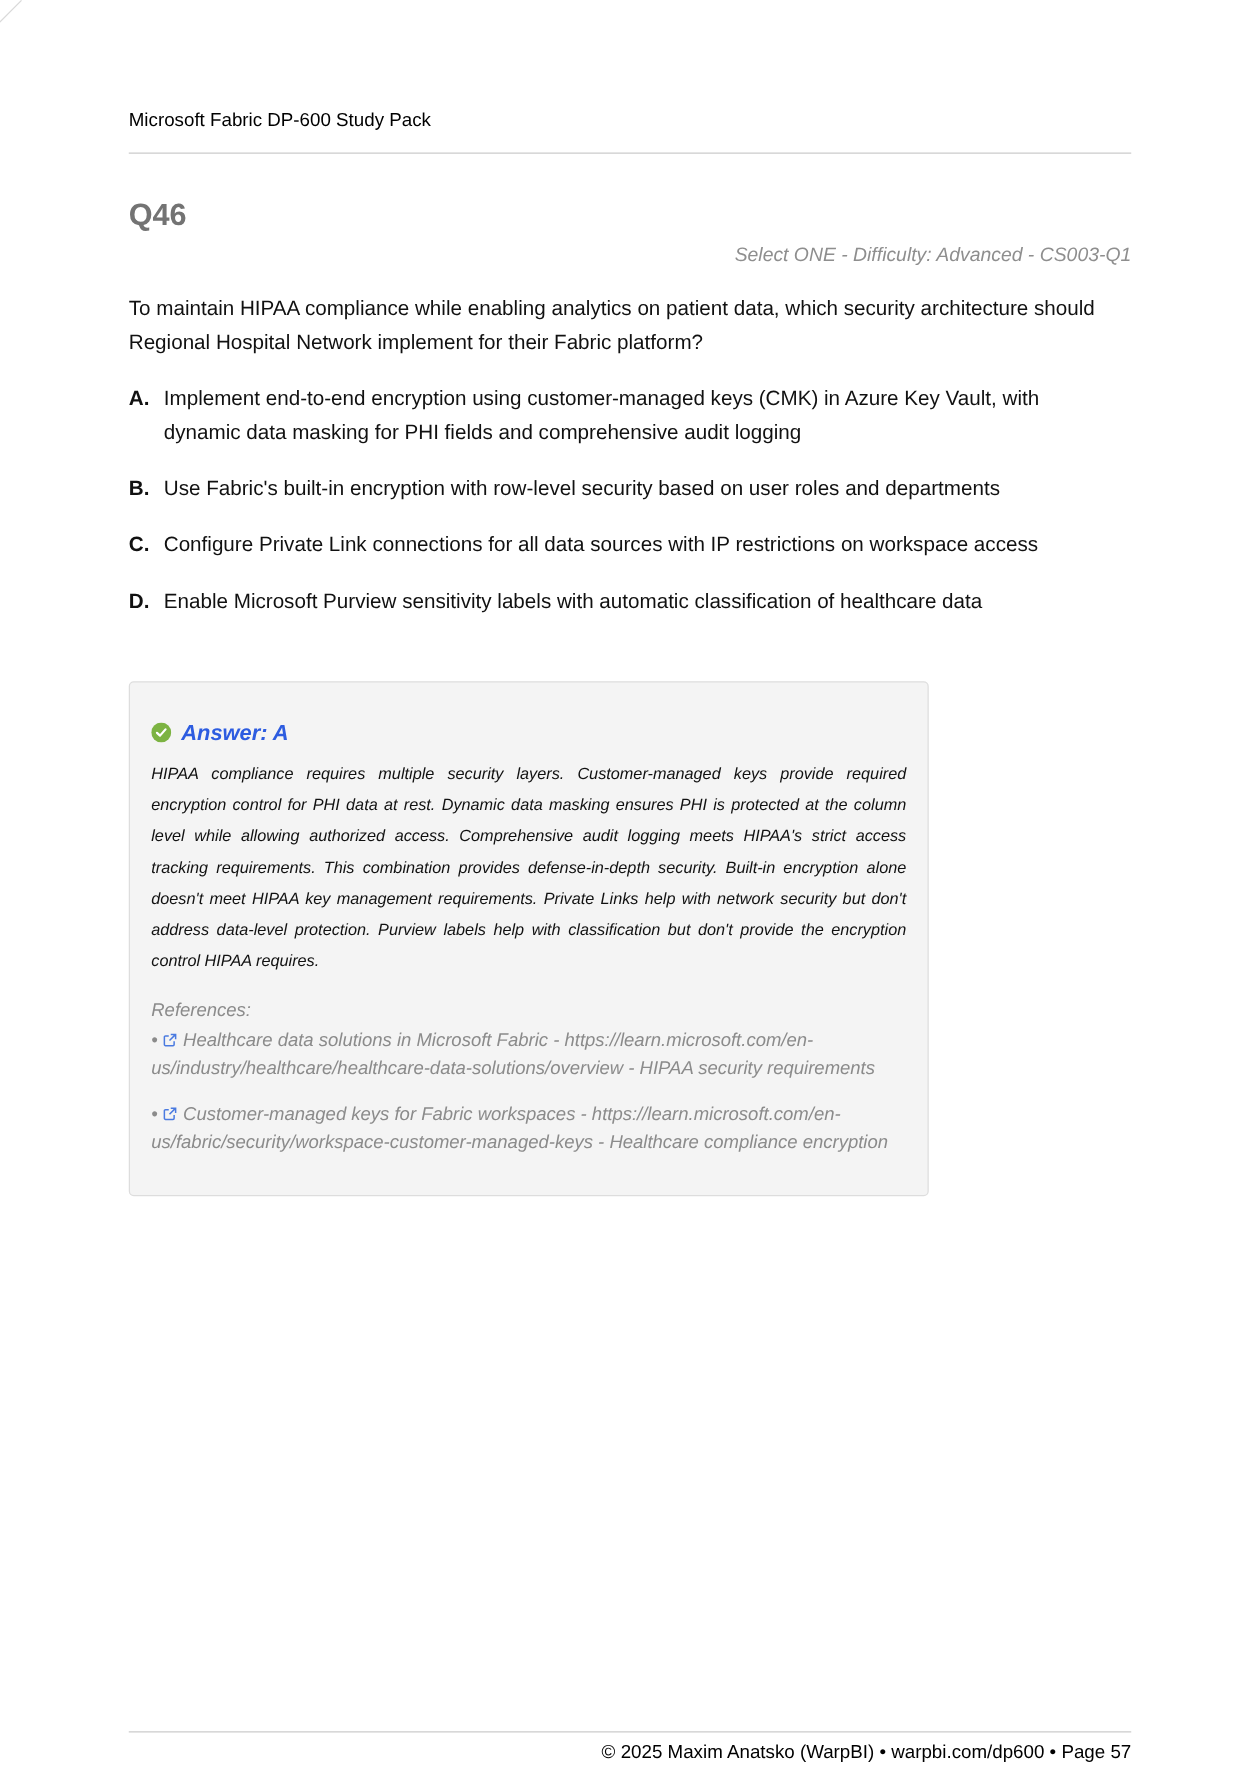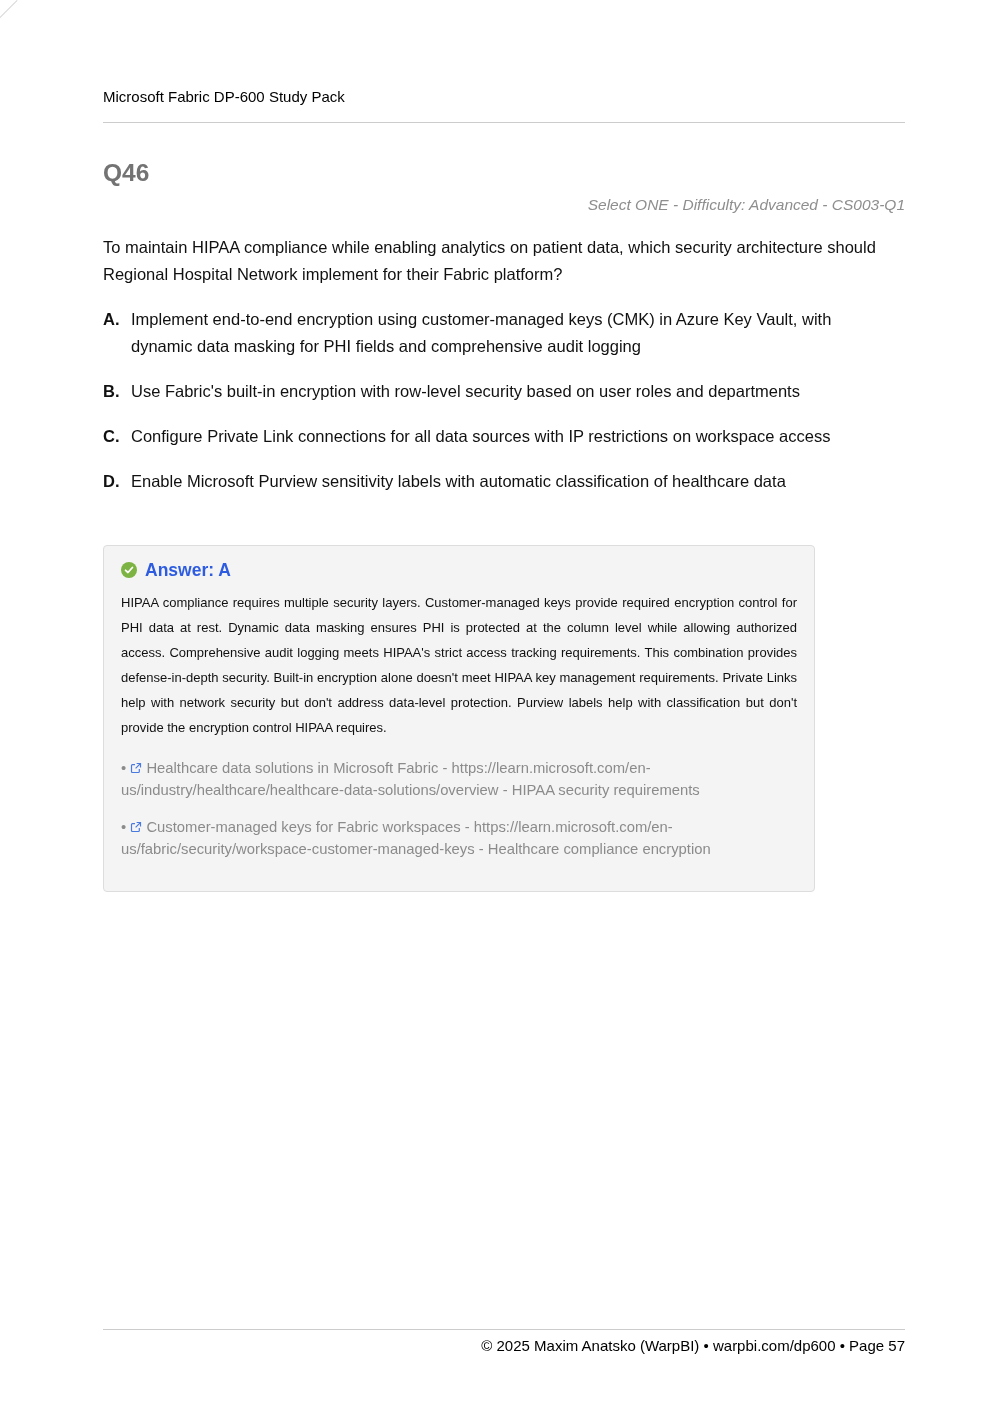--- a/index.html
+++ b/index.html
@@ -58,25 +58,26 @@
     display: flex;
     margin-top: 18px;
     font-size: 16.5px;
     line-height: 27px;
     width: 782px;
   }
   .option .letter { font-weight: bold; width: 28px; flex: none; }
   .option .opt-text { flex: 1; }
   .answer-box {
     margin-top: 50px;
-    width: 712px;
+    width: 640px;
     background: #f4f4f4;
     border: 1px solid #dddddd;
     border-radius: 4px;
-    padding: 14px 17px 16px 17px;
+    padding: 30px 17px 16px 17px;
+    font-style: italic;
   }
   .answer-header {
     display: flex;
     align-items: center;
     gap: 8px;
   }
   .answer-label {
     color: #2d5ce0;
     font-weight: bold;
     font-size: 17.5px;
@@ -92,21 +93,21 @@
   .references {
     margin-top: 17px;
     color: #8b8b8b;
     font-size: 14.8px;
     line-height: 22px;
   }
   .ref-item { margin-top: 2px; }
   .ext-icon { width: 12px; height: 12px; display: inline-block; vertical-align: -1px; }
   .doc-footer {
     position: absolute;
-    left: 103px; top: 1329px;
+    left: 103px; top: 1385px;
     width: 802px;
   }
   .doc-footer .rule { margin: 0; }
   .footer-text {
     margin-top: 7px;
     text-align: right;
     font-size: 15px;
     color: #000000;
   }
 </style>
@@ -150,20 +151,21 @@
           <circle cx="8" cy="8" r="8" fill="#7cb342"></circle>
           <path d="M4.6 8.3 L7 10.5 L11.4 5.5" stroke="#ffffff" stroke-width="1.8" fill="none" stroke-linecap="round" stroke-linejoin="round"></path>
         </svg>
       </span>
       <span class="answer-label">Answer: A</span>
     </div>
 
     <p class="explanation">HIPAA compliance requires multiple security layers. Customer-managed keys provide required encryption control for PHI data at rest. Dynamic data masking ensures PHI is protected at the column level while allowing authorized access. Comprehensive audit logging meets HIPAA's strict access tracking requirements. This combination provides defense-in-depth security. Built-in encryption alone doesn't meet HIPAA key management requirements. Private Links help with network security but don't address data-level protection. Purview labels help with classification but don't provide the encryption control HIPAA requires.</p>
 
     <div class="references">
+      <div>References:</div>
 
       <p class="ref-item"><span>•</span>
         <span class="ext-icon"><svg viewBox="0 0 12 12" width="12" height="12">
               <path d="M5 2.7 H2.4 A0.9 0.9 0 0 0 1.5 3.6 V9.6 A0.9 0.9 0 0 0 2.4 10.5 H8.4 A0.9 0.9 0 0 0 9.3 9.6 V7" stroke="#4a7ae0" fill="none" stroke-width="1.2"></path>
               <path d="M6.6 1.5 H10.5 V5.4 M10.3 1.7 L5.6 6.4" stroke="#4a7ae0" fill="none" stroke-width="1.2"></path>
             </svg></span>
         <span>Healthcare data solutions in Microsoft Fabric -</span>
         <span>https://learn.microsoft.com/en-us/industry/healthcare/healthcare-data-solutions/overview</span>
         <span>- HIPAA security requirements</span></p>
 

